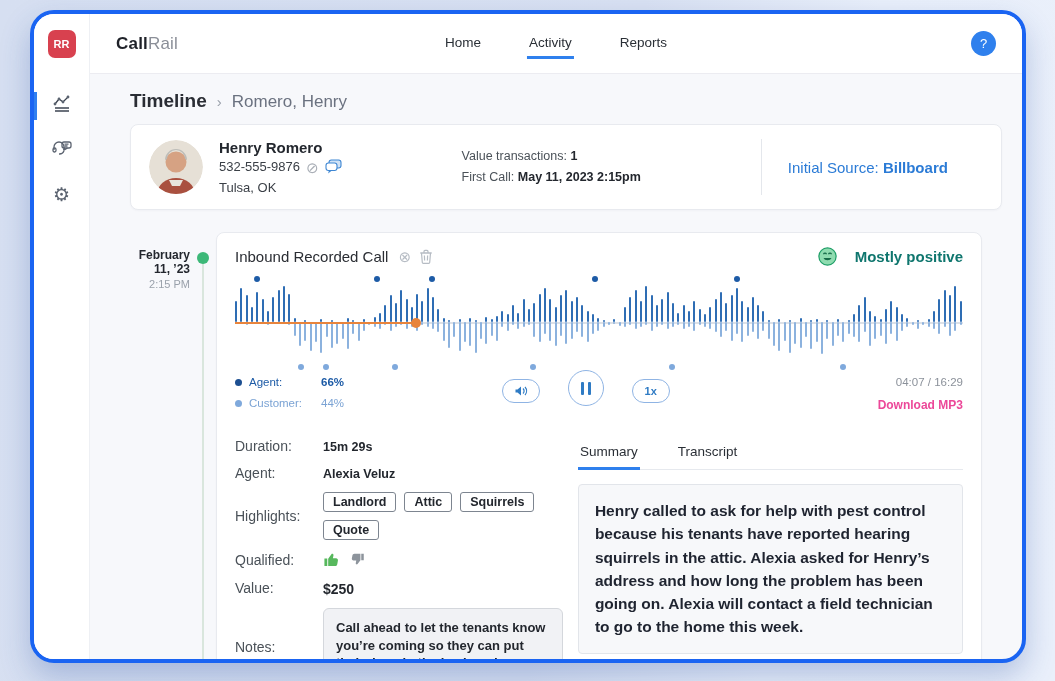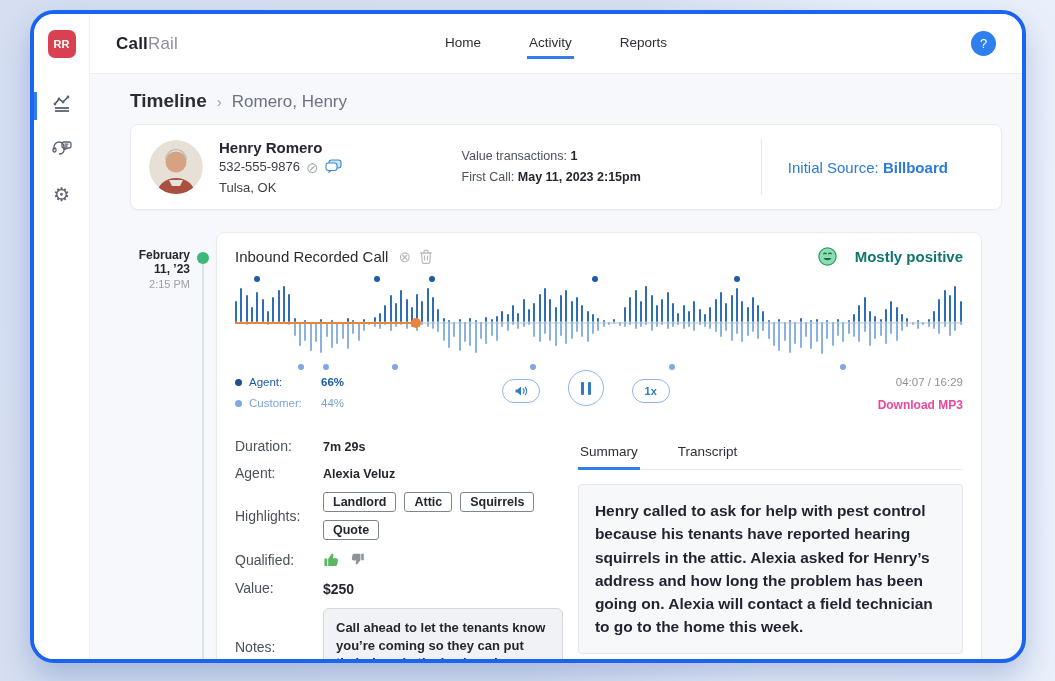--- a/index.html
+++ b/index.html
@@ -873,21 +873,21 @@
             <div class="player-right">
               <div class="time-display">04:07 / 16:29</div>
               <div class="download">Download MP3</div>
             </div>
           </div>
 
           <div class="details-row">
             <div class="fields-col">
               <div class="field-row">
                 <span class="field-label">Duration:</span>
-                <span class="field-value">7m 29s</span>
+                <span class="field-value">15m 29s</span>
               </div>
               <div class="field-row">
                 <span class="field-label">Agent:</span>
                 <span class="field-value">Alexia Veluz</span>
               </div>
               <div class="field-row">
                 <span class="field-label">Highlights:</span>
                 <span class="tags" id="tags">
                     <span class="tag">Landlord</span>
                     <span class="tag">Attic</span>

